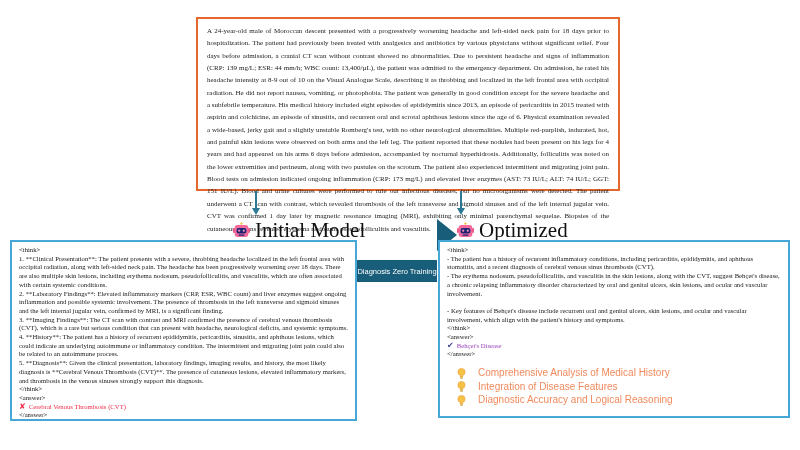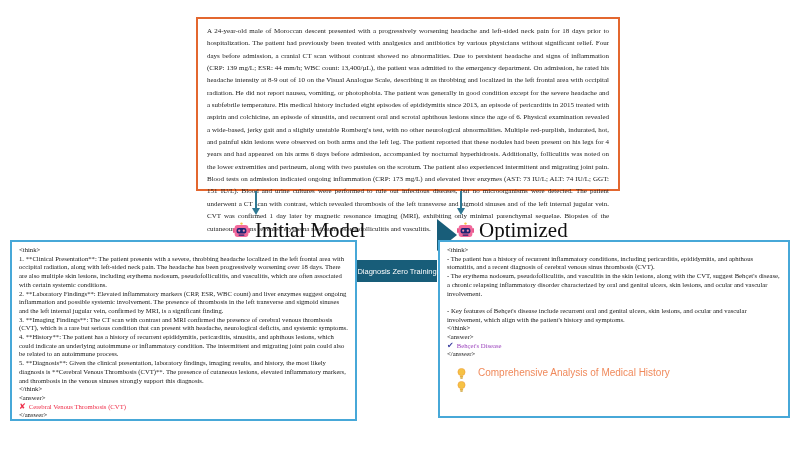--- a/index.html
+++ b/index.html
@@ -145,17 +145,26 @@
           <rect x="3.3" y="9.6" width="2.4" height="1.2" rx="0.5" fill="#caa035"></rect>
         </svg>
         <span>Comprehensive Analysis of Medical History</span>
       </div>
         <div class="hl-item">
         <svg class="bulb" viewBox="0 0 9 12">
           <circle cx="4.5" cy="4" r="3.6" fill="#f6c244" stroke="#ef9d3a" stroke-width="0.6"></circle>
           <rect x="2.9" y="7.4" width="3.2" height="2" rx="0.5" fill="#e8b23c"></rect>
           <rect x="3.3" y="9.6" width="2.4" height="1.2" rx="0.5" fill="#caa035"></rect>
         </svg>
+        <span>Integration of Disease Features</span>
+      </div>
+        <div class="hl-item">
+        <svg class="bulb" viewBox="0 0 9 12">
+          <circle cx="4.5" cy="4" r="3.6" fill="#f6c244" stroke="#ef9d3a" stroke-width="0.6"></circle>
+          <rect x="2.9" y="7.4" width="3.2" height="2" rx="0.5" fill="#e8b23c"></rect>
+          <rect x="3.3" y="9.6" width="2.4" height="1.2" rx="0.5" fill="#caa035"></rect>
+        </svg>
+        <span>Diagnostic Accuracy and Logical Reasoning</span>
       </div>
       </div>
   </div>
 
 </div>
 
 </body></html>

